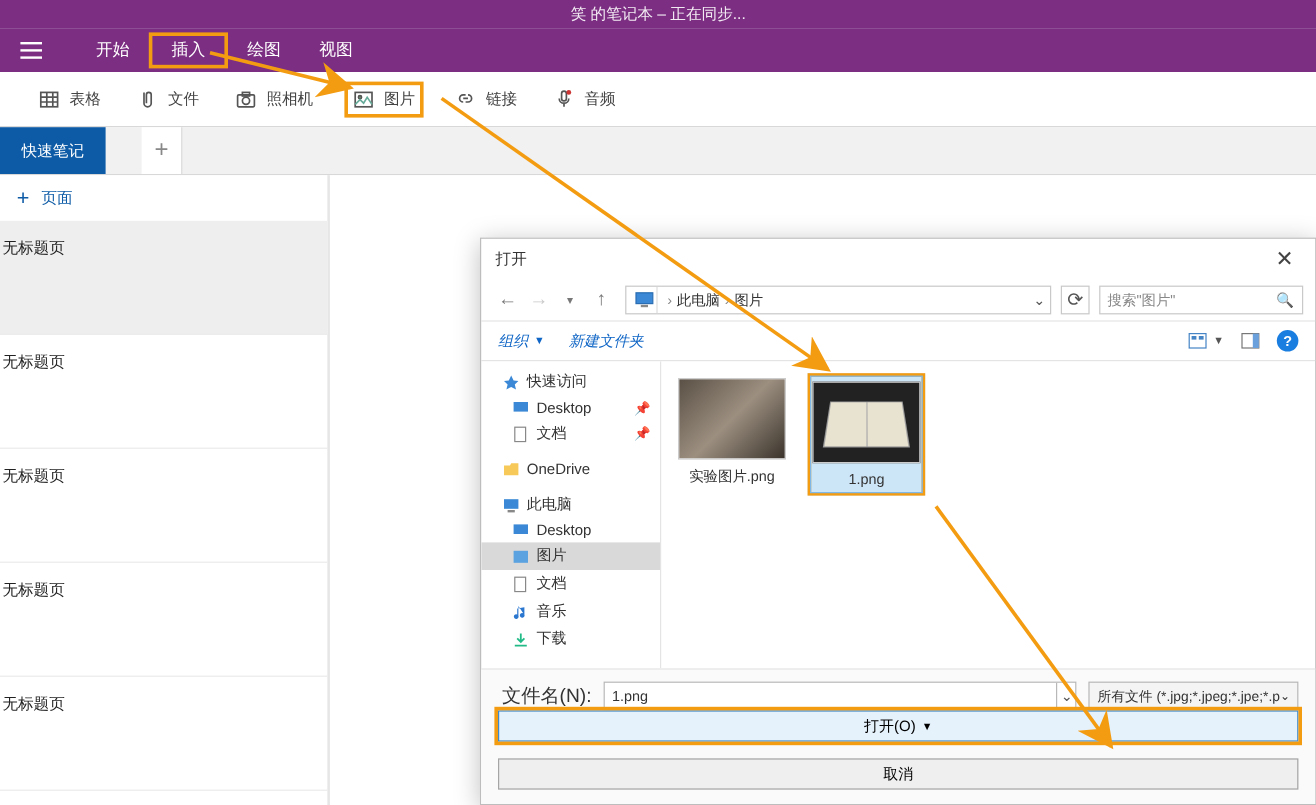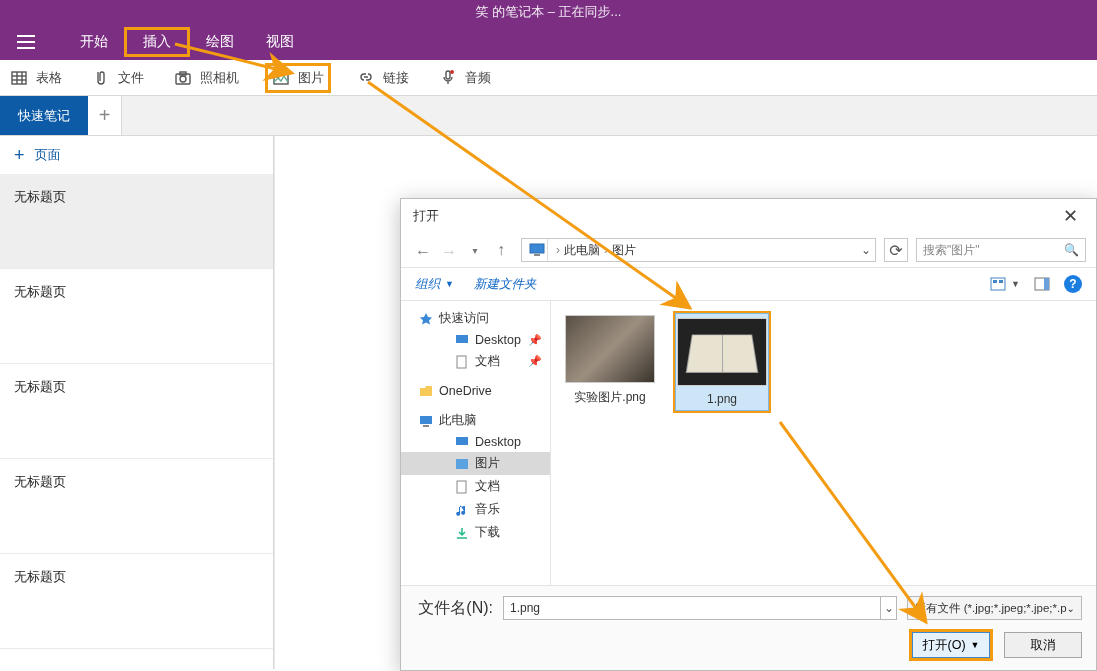--- a/index.html
+++ b/index.html
@@ -10,36 +10,36 @@
   .titlebar-text { opacity: .9; }
 
   
   .menubar { height: 36px; background: #7B2E82; display: flex; align-items: center; padding: 0 8px; position: relative; }
   .hamburger { width: 36px; display: flex; flex-direction: column; gap: 4px; align-items: center; justify-content: center; cursor: pointer;}
   .hamburger span { display:block; width:18px; height:2px; background:#fff; }
   .menu-tab { color:#fff; font-size:14px; padding:6px 16px; cursor:pointer; display:flex; align-items:center; height:30px;}
   .menu-tab.highlighted { border:3px solid #F39C12; }
 
   
-  .toolbar { height: 36px; background:#fff; border-bottom:1px solid #d8d8d8; display:flex; align-items:center; padding:0 6px; gap:22px; }
+  .toolbar { height: 46px; background:#fff; border-bottom:1px solid #d8d8d8; display:flex; align-items:center; padding:0 28px; gap:22px; }
   .tool { display:flex; align-items:center; gap:8px; color:#444; font-size:13px; cursor:pointer; height:30px; padding:0 4px;}
   .tool.highlighted { border:3px solid #F39C12; }
   .tool svg { width:18px; height:18px; stroke:#555; fill:none; stroke-width:1.4; }
 
   
-  .section-tabs { height: 40px; background:#f1f1f1; border-bottom:1px solid #d8d8d8; display:flex; align-items:stretch; }
+  .section-tabs { height: 40px; background:#f1f1f1; border-bottom:1px solid #d8d8d8; display:flex; align-items:stretch;gap:30px; }
   .section-tab { background:#0d5ba6; color:#fff; font-size:13px; display:flex; align-items:center; padding:0 18px; }
   .section-add { width:34px; display:flex; align-items:center; justify-content:center; background:#fff; font-size:20px; color:#888; cursor:pointer; border-right:1px solid #d8d8d8;}
 
   
   .main { display:flex; height: calc(671px - 24px - 36px - 38px - 40px); }
   .pagelist { width: 274px; border-right:1px solid #d8d8d8; background:#fff; display:flex; flex-direction:column; }
   .pagelist-header { height:38px; display:flex; align-items:center; padding:0 14px; gap:10px; color:#0d5ba6; font-size:13px; cursor:pointer; }
   .pagelist-header .plus { font-size:18px; font-weight:200;}
-  .page-item { height:95px; border-bottom:1px solid #eaeaea; padding:14px 14px; font-size:13px; color:#222; cursor:pointer;}
+  .page-item { height:95px; border-bottom:1px solid #eaeaea; padding:14px 2px; font-size:13px; color:#222; cursor:pointer;}
   .page-item.selected { background:#eeeeee; }
   .content { flex:1; background:#fff; position:relative; }
   .content-inner { border-left:1px solid #e8e8e8; height:100%; }
 
   
   .dialog { position:absolute; left:400px; top:198px; width:697px; height:473px; background:#fff; border:1px solid #bdbdbd; box-shadow:0 4px 20px rgba(0,0,0,.25); display:flex; flex-direction:column;}
   .dlg-title { height:34px; display:flex; align-items:center; padding:0 12px; font-size:13px; color:#333; }
   .dlg-close { margin-left:auto; font-size:18px; color:#444; cursor:pointer; padding:0 6px;}
   .dlg-nav { height:34px; display:flex; align-items:center; padding:0 10px; gap:2px; }
   .nav-btn { width:24px; height:24px; display:flex; align-items:center; justify-content:center; color:#777; cursor:pointer;}
@@ -51,40 +51,40 @@
   .search { flex:0 0 170px; border:1px solid #c9c9c9; height:24px; margin-left:6px; display:flex; align-items:center; padding:0 6px; font-size:12px; color:#888;}
   .search-ico { margin-left:auto; }
   .dlg-toolbar { height:34px; border-top:1px solid #e4e4e4; border-bottom:1px solid #e4e4e4; display:flex; align-items:center; padding:0 14px; gap:20px; font-size:12.5px; color:#1066c6;}
   .dlg-toolbar .right { margin-left:auto; display:flex; gap:14px; color:#555; align-items:center;}
   .tb-btn { cursor:pointer; display:flex; align-items:center; gap:3px;font-style:italic;}
   .help { width:18px; height:18px; border-radius:50%; background:#1a7de0; color:#fff; display:flex; align-items:center; justify-content:center; font-size:12px; font-weight:bold;}
   .dlg-body { flex:1; display:flex; overflow:hidden; }
   .tree { width:150px; border-right:1px solid #e4e4e4; padding:6px 0; font-size:12.5px; color:#333; overflow:hidden;}
   .tree ul { list-style:none; }
   .tree li { padding:3px 0 3px 18px; display:flex; align-items:center; gap:6px; cursor:pointer; white-space:nowrap;}
-  .tree li.sub { padding-left:54px; }
+  .tree li.sub { padding-left:26px; }
   .tree li.selected { background:#d9d9d9; }
   .tree svg { width:14px; height:14px; flex:none;}
   .pin { margin-left:auto; margin-right:8px; color:#999; font-size:11px;}
   .filegrid { flex:1; padding:10px; display:flex; gap:14px; align-items:flex-start;}
   .file { width:98px; display:flex; flex-direction:column; align-items:center; gap:6px; cursor:pointer; padding:4px;}
   .file.highlighted { border:3px solid #F39C12; background:#cde6f7; outline:1px solid #7fb7e6; outline-offset:-3px;}
   .thumb { width:90px; height:68px; border:1px solid #ccc; background:#8b8b8b; position:relative; overflow:hidden;}
   .thumb.t1 { background: linear-gradient(135deg,#5a5045 0%, #9c8f80 50%, #3b342c 100%);}
   .thumb.t2 { background:#222; display:flex; align-items:center; justify-content:center;}
   .book { width:66px; height:44px; background:#e8e2d0; transform: perspective(120px) rotateX(30deg); border:1px solid #999; position:relative;}
   .book::before { content:''; position:absolute; left:50%; top:0; bottom:0; width:1px; background:#aaa;}
   .fname { font-size:12px; color:#333; text-align:center;}
   .dlg-bottom { border-top:1px solid #e4e4e4; padding:10px 14px 12px; background:#fafafa;}
   .row { display:flex; align-items:center; gap:10px; }
   .row .lbl { font-size:16px; color:#333; width:78px; text-align:right;}
   .fn-input { flex:1; border:1px solid #b8b8b8; height:24px; font-size:12px; padding:0 6px; background:#fff; display:flex; align-items:center; color:#333;}
   .fn-dd { width:16px; text-align:center; border-left:1px solid #b8b8b8; height:100%; display:flex; align-items:center; justify-content:center; margin-right:-6px; color:#555;}
   .type-sel { flex:0 0 170px; border:1px solid #b8b8b8; height:24px; font-size:11.5px; padding:0 6px; display:flex; align-items:center; color:#333; background:#f4f4f4;justify-content:space-between;}
-  .btns { display:flex; gap:14px; justify-content:flex-end; margin-top:12px;}
+  .btns { display:flex; gap:14px; justify-content:flex-end; flex-direction:column;}
   .btn { min-width:78px; height:26px; border:1px solid #a5a5a5; background:#efefef; font-size:12.5px; display:flex; align-items:center; justify-content:center; gap:3px; cursor:pointer; padding:0 8px;}
   .btn.primary { background:#e5f1fb; border-color:#3d89c9; }
   .btn.highlighted { outline:3px solid #F39C12; outline-offset:0;}
   .dd { font-size:9px; margin-left:2px; }
 
   
   .arrow-svg { position:absolute; left:0; top:0; pointer-events:none; z-index: 500;}
 </style>
 </head>
 <body>

